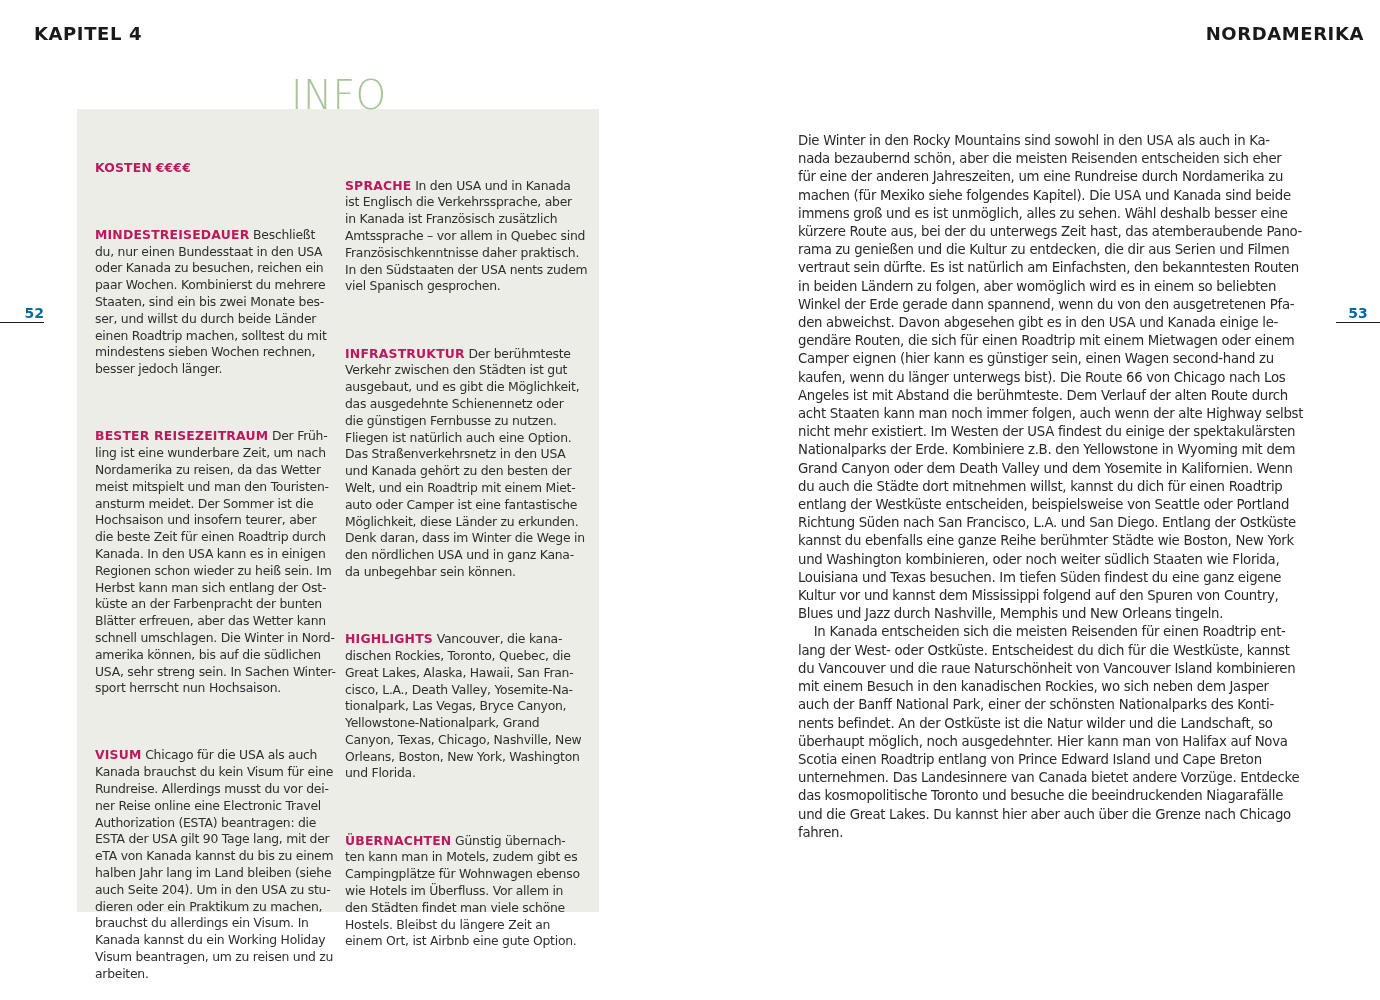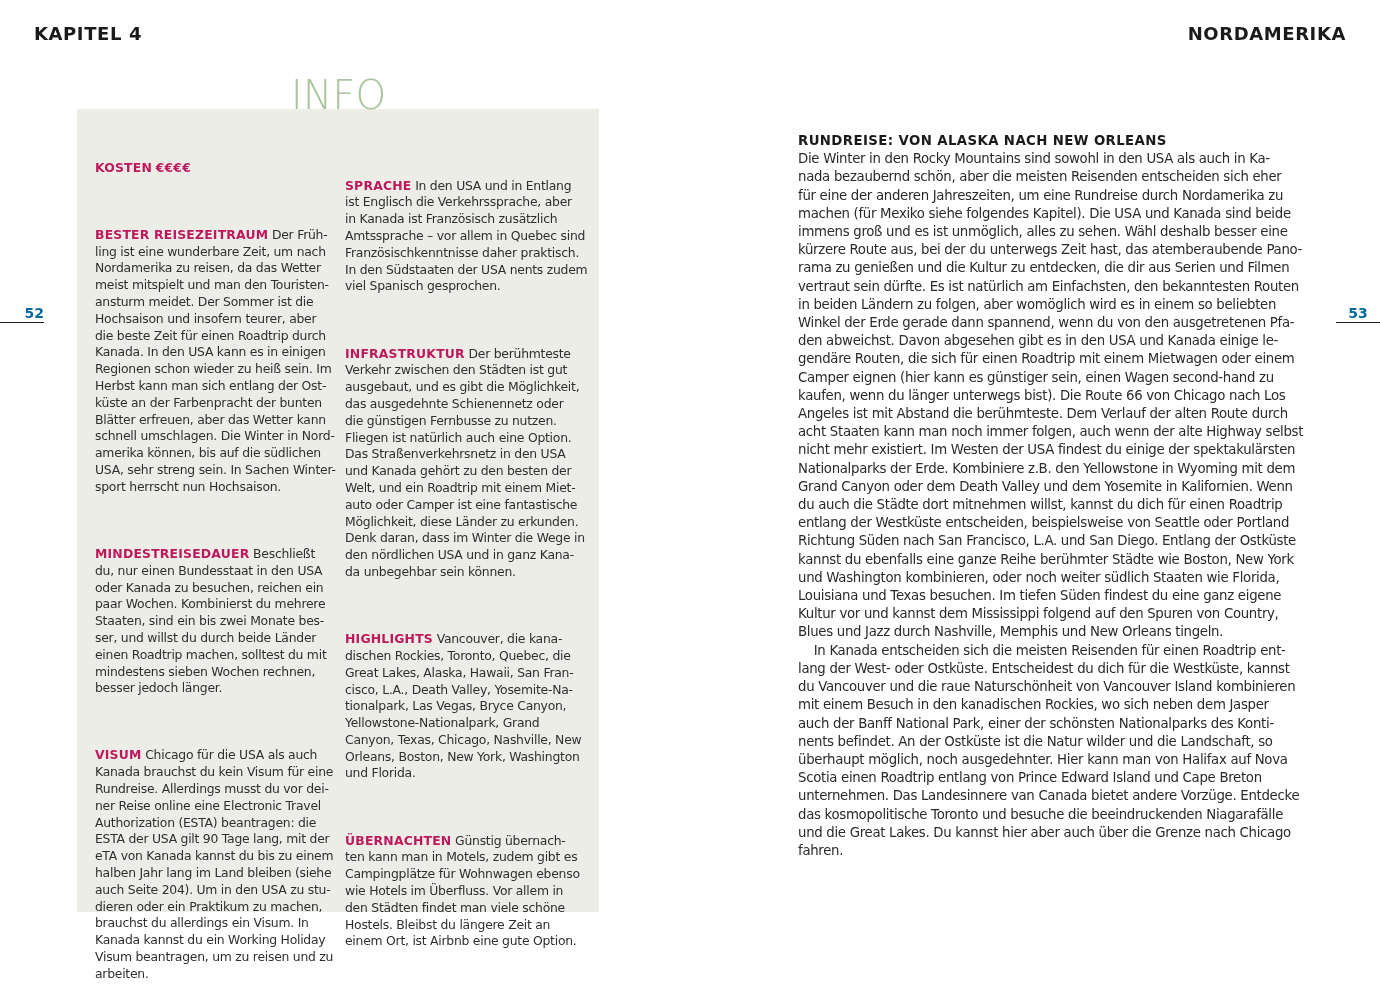--- a/index.html
+++ b/index.html
@@ -4,21 +4,21 @@
 <style>
   html, body { margin: 0; padding: 0; }
   body {
     width: 1380px; height: 1000px; background: #ffffff; position: relative; overflow: hidden;
     font-family: "DejaVu Sans", sans-serif; color: #2a2a2a;
   }
   .runhead {
     position: absolute; top: 23px; font-weight: bold; font-size: 18px; letter-spacing: 0.6px; color: #1a1a1a;
   }
   .runhead.left { left: 34px; }
-  .runhead.right { right: 34px; }
+  .runhead.right { right: 16px; }
   .pagenum {
     position: absolute; top: 305px; font-weight: bold; font-size: 14px; color: #0369a1;
     border-bottom: 1.5px solid #1a1a1a; padding-bottom: 1px; width: 44px; line-height: 16px;
   }
   .pagenum.left { left: 0; text-align: right; }
   .pagenum.right { right: 0; text-align: center; }
   .info-box {
     position: absolute; left: 77px; top: 109px; width: 522px; height: 803px; background: #ecede7;
   }
   .info-title {
@@ -47,63 +47,63 @@
 <div class="runhead right">NORDAMERIKA</div>
 
 <div class="pagenum left">52</div>
 <div class="pagenum right">53</div>
 
 <div class="info-box"></div>
 <div class="info-title">INFO</div>
 
 <div class="col c1">
   <div class="sec"><b>KOSTEN</b> <b>€€€€</b></div>
+  <div class="sec"><b>MINDESTREISEDAUER</b><span> Beschließt</span>
+<span>du, nur einen Bundesstaat in den USA
+oder Kanada zu besuchen, reichen ein
+paar Wochen. Kombinierst du mehrere
+Staaten, sind ein bis zwei Monate bes-
+ser, und willst du durch beide Länder
+einen Roadtrip machen, solltest du mit
+mindestens sieben Wochen rechnen,
+besser jedoch länger.</span></div>
   <div class="sec"><b>BESTER REISEZEITRAUM</b><span> Der Früh-</span>
 <span>ling ist eine wunderbare Zeit, um nach
 Nordamerika zu reisen, da das Wetter
 meist mitspielt und man den Touristen-
 ansturm meidet. Der Sommer ist die
 Hochsaison und insofern teurer, aber
 die beste Zeit für einen Roadtrip durch
 Kanada. In den USA kann es in einigen
 Regionen schon wieder zu heiß sein. Im
 Herbst kann man sich entlang der Ost-
 küste an der Farbenpracht der bunten
 Blätter erfreuen, aber das Wetter kann
 schnell umschlagen. Die Winter in Nord-
 amerika können, bis auf die südlichen
 USA, sehr streng sein. In Sachen Winter-
 sport herrscht nun Hochsaison.</span></div>
-  <div class="sec"><b>MINDESTREISEDAUER</b><span> Beschließt</span>
-<span>du, nur einen Bundesstaat in den USA
-oder Kanada zu besuchen, reichen ein
-paar Wochen. Kombinierst du mehrere
-Staaten, sind ein bis zwei Monate bes-
-ser, und willst du durch beide Länder
-einen Roadtrip machen, solltest du mit
-mindestens sieben Wochen rechnen,
-besser jedoch länger.</span></div>
   <div class="sec"><b>VISUM</b><span> Chicago für die USA als auch</span>
 <span>Kanada brauchst du kein Visum für eine
 Rundreise. Allerdings musst du vor dei-
 ner Reise online eine Electronic Travel
 Authorization (ESTA) beantragen: die
 ESTA der USA gilt 90 Tage lang, mit der
 eTA von Kanada kannst du bis zu einem
 halben Jahr lang im Land bleiben (siehe
 auch Seite 204). Um in den USA zu stu-
 dieren oder ein Praktikum zu machen,
 brauchst du allerdings ein Visum. In
 Kanada kannst du ein Working Holiday
 Visum beantragen, um zu reisen und zu
 arbeiten.</span></div>
 </div>
 
 <div class="col c2">
-  <div class="sec"><b>SPRACHE</b><span> In den USA und in Entlang</span>
+  <div class="sec"><b>SPRACHE</b><span> In den USA und in Kanada</span>
 <span>ist Englisch die Verkehrssprache, aber
 in Kanada ist Französisch zusätzlich
 Amtssprache – vor allem in Quebec sind
 Französischkenntnisse daher praktisch.
 In den Südstaaten der USA nents zudem
 viel Spanisch gesprochen.</span></div>
   <div class="sec"><b>INFRASTRUKTUR</b><span> Der berühmteste</span>
 <span>Verkehr zwischen den Städten ist gut
 ausgebaut, und es gibt die Möglichkeit,
 das ausgedehnte Schienennetz oder
@@ -128,21 +128,21 @@
 und Florida.</span></div>
   <div class="sec"><b>ÜBERNACHTEN</b><span> Günstig übernach-</span>
 <span>ten kann man in Motels, zudem gibt es
 Campingplätze für Wohnwagen ebenso
 wie Hotels im Überfluss. Vor allem in
 den Städten findet man viele schöne
 Hostels. Bleibst du längere Zeit an
 einem Ort, ist Airbnb eine gute Option.</span></div>
 </div>
 
-<div class="article"><div class="art-title">RUNDREISE: VON ALASKA NACH NEW ORLEANS</div><div>Die Winter in den Rocky Mountains sind sowohl in den USA als auch in Ka-
+<div class="article"><div>Die Winter in den Rocky Mountains sind sowohl in den USA als auch in Ka-
 nada bezaubernd schön, aber die meisten Reisenden entscheiden sich eher
 für eine der anderen Jahreszeiten, um eine Rundreise durch Nordamerika zu
 machen (für Mexiko siehe folgendes Kapitel). Die USA und Kanada sind beide
 immens groß und es ist unmöglich, alles zu sehen. Wähl deshalb besser eine
 kürzere Route aus, bei der du unterwegs Zeit hast, das atemberaubende Pano-
 rama zu genießen und die Kultur zu entdecken, die dir aus Serien und Filmen
 vertraut sein dürfte. Es ist natürlich am Einfachsten, den bekanntesten Routen
 in beiden Ländern zu folgen, aber womöglich wird es in einem so beliebten
 Winkel der Erde gerade dann spannend, wenn du von den ausgetretenen Pfa-
 den abweichst. Davon abgesehen gibt es in den USA und Kanada einige le-

